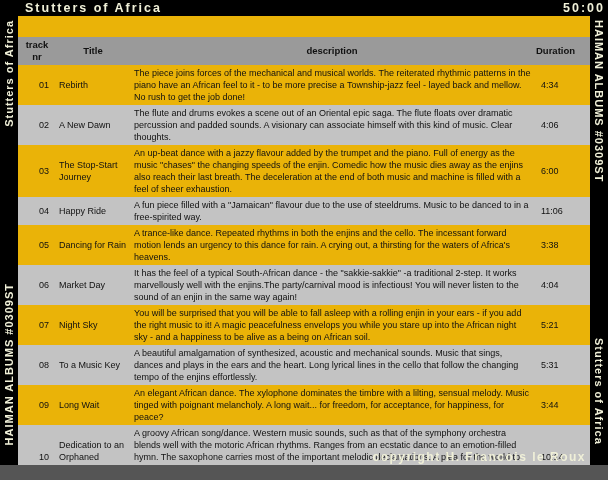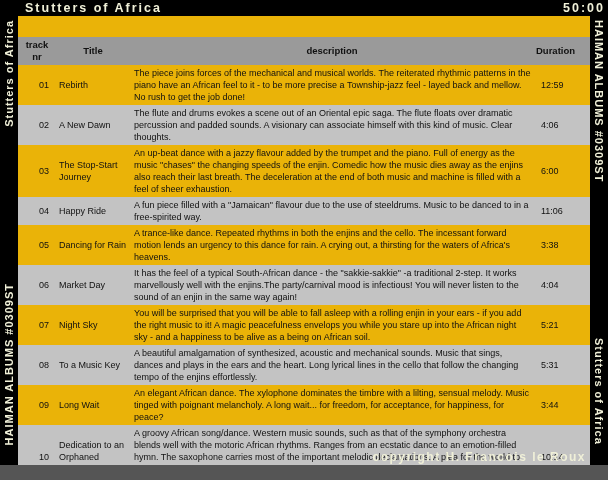--- a/index.html
+++ b/index.html
@@ -149,21 +149,21 @@
           <th class="h-title">Title</th>
           <th class="h-desc">description</th>
           <th class="h-dur">Duration</th>
         </tr>
       </thead>
       <tbody id="track-body">
   <tr>
     <td class="c-track">01</td>
     <td class="c-title">Rebirth</td>
     <td class="c-desc">The piece joins forces of the mechanical and musical worlds. The reiterated rhythmic patterns in the piano have an African feel to it - to be more precise a Township-jazz feel - layed back and mellow. No rush to get the job done!</td>
-    <td class="c-dur">12:59</td>
+    <td class="c-dur">4:34</td>
   </tr>
 
   <tr>
     <td class="c-track">02</td>
     <td class="c-title">A New Dawn</td>
     <td class="c-desc">The flute and drums evokes a scene out of an Oriental epic saga. The flute floats over dramatic percussion and padded sounds. A visionary can associate himself with this kind of music. Clear thoughts.</td>
     <td class="c-dur">4:06</td>
   </tr>
 
   <tr>

